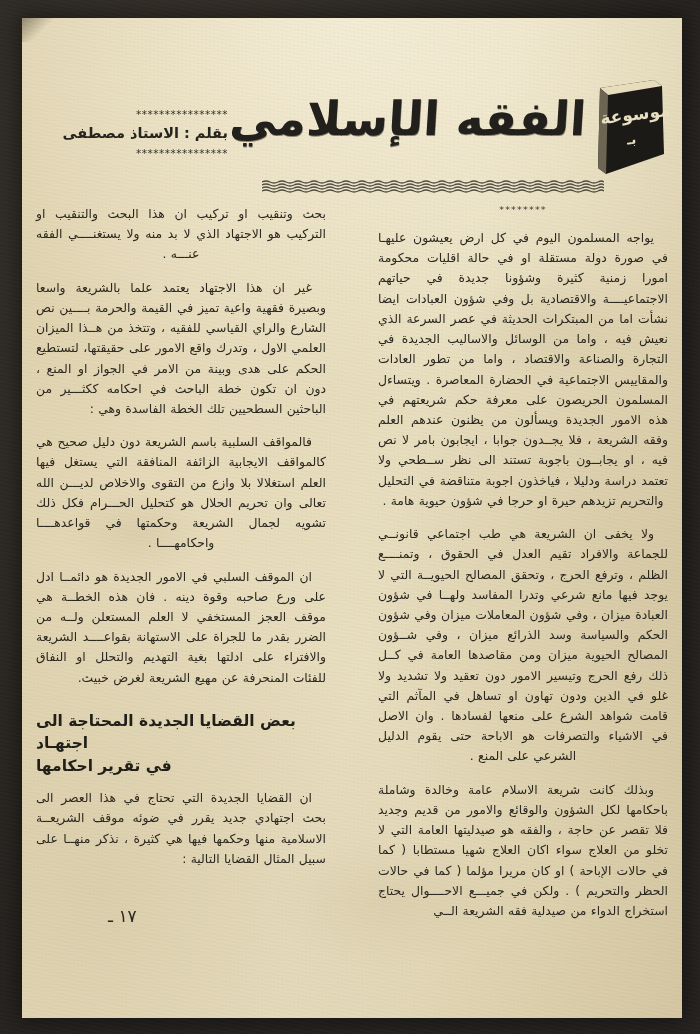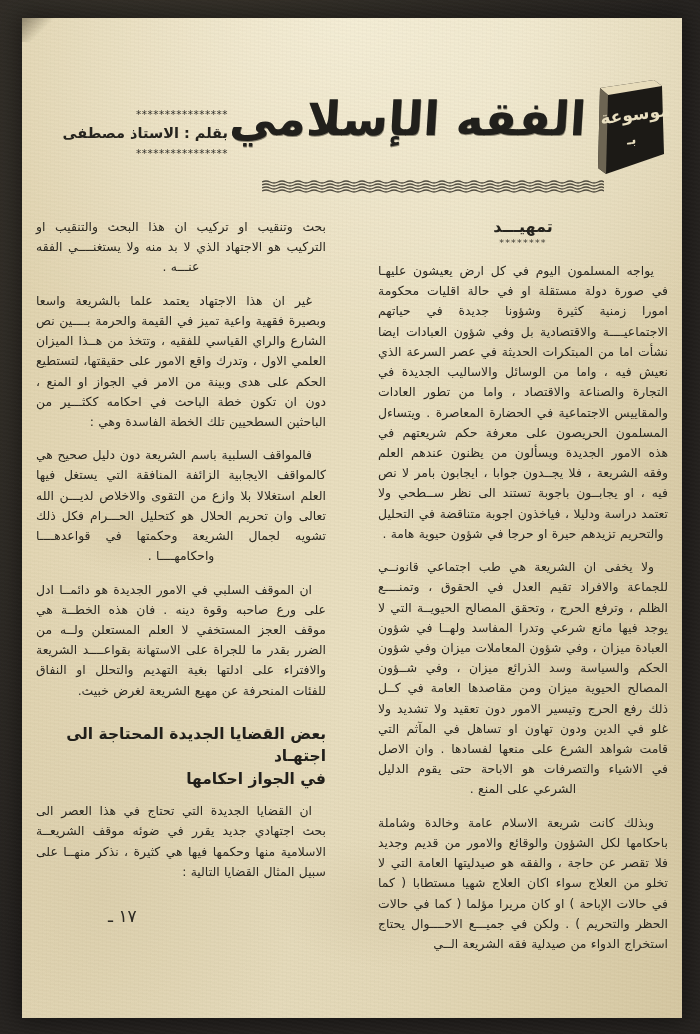--- a/index.html
+++ b/index.html
@@ -134,21 +134,20 @@
   .columns {
     position: absolute;
     left: 0; top: 186px;
     width: 660px; height: 760px;
   }
   .col {
     position: absolute;
     top: 0;
     width: 290px;
     height: 742px;
-    margin-top: 13px;
   }
   .col-right { right: 14px; }   
   .col-left  { left: 14px; }
 
   .sec-head {
     font-size: 16px;
     font-weight: 700;
     letter-spacing: 2px;
     color: #26241e;
     text-align: center;
@@ -177,21 +176,21 @@
     word-spacing: .4px;
   }
   p.para.last-center { text-align-last: center; }
   p.para.no-indent { text-indent: 0; }
 
   .subhead {
     margin: 22px 0 11px 0;
     font-size: 15.5px;
     font-weight: 700;
     line-height: 1.45;
-    text-align: right;
+    text-align: left;
     color: #211f1a;
     direction: rtl;
   }
   .subhead .l2 { display:block; }
 
   
   .folio {
     position: absolute;
     left: 86px; bottom: 92px;
     font-size: 17px;
@@ -245,37 +244,36 @@
         <div class="byline">
           <div class="stars">****************</div>
           <div class="byline-line">بقلم : الاستاذ مصطفى</div>
           <div class="stars">****************</div>
         </div>
       </div>
 
       <div class="columns">
 
         <div class="col col-right">
-          <div class="sec-head">تمهيـــد</div>
           <div class="sec-head-stars">********</div>
 
           <p class="para last-center">يواجه المسلمون اليوم في كل ارض يعيشون عليهـا في صورة دولة مستقلة او في حالة اقليات محكومة امورا زمنية كثيرة وشؤونا جديدة في حياتهم الاجتماعيــــة والاقتصادية بل وفي شؤون العبادات ايضا نشأت اما من المبتكرات الحديثة في عصر السرعة الذي نعيش فيه ، واما من الوسائل والاساليب الجديدة في التجارة والصناعة والاقتصاد ، واما من تطور العادات والمقاييس الاجتماعية في الحضارة المعاصرة . ويتساءل المسلمون الحريصون على معرفة حكم شريعتهم في هذه الامور الجديدة ويسألون من يظنون عندهم العلم وفقه الشريعة ، فلا يجــدون جوابا ، ايجابون بامر لا نص فيه ، او يجابــون باجوبة تستند الى نظر ســطحي ولا تعتمد دراسة ودليلا ، فياخذون اجوبة متناقضة في التحليل والتحريم تزيدهم حيرة او حرجا في شؤون حيوية هامة .</p>
           <p class="para last-center">ولا يخفى ان الشريعة هي طب اجتماعي قانونــي للجماعة والافراد تقيم العدل في الحقوق ، وتمنــــع الظلم ، وترفع الحرج ، وتحقق المصالح الحيويــة التي لا يوجد فيها مانع شرعي وتدرا المفاسد ولهــا في شؤون العبادة ميزان ، وفي شؤون المعاملات ميزان وفي شؤون الحكم والسياسة وسد الذرائع ميزان ، وفي شــؤون المصالح الحيوية ميزان ومن مقاصدها العامة في كــل ذلك رفع الحرج وتيسير الامور دون تعقيد ولا تشديد ولا غلو في الدين ودون تهاون او تساهل في المآثم التي قامت شواهد الشرع على منعها لفسادها . وان الاصل في الاشياء والتصرفات هو الاباحة حتى يقوم الدليل الشرعي على المنع .</p>
           <p class="para">وبذلك كانت شريعة الاسلام عامة وخالدة وشاملة باحكامها لكل الشؤون والوقائع والامور من قديم وجديد فلا تقصر عن حاجة ، والفقه هو صيدليتها العامة التي لا تخلو من العلاج سواء اكان العلاج شهيا مستطابا ( كما في حالات الإباحة ) او كان مريرا مؤلما ( كما في حالات الحظر والتحريم ) . ولكن في جميـــع الاحــــوال يحتاج استخراج الدواء من صيدلية فقه الشريعة الــي</p>
         </div>
 
         <div class="col col-left">
           <p class="para no-indent last-center">بحث وتنقيب او تركيب ان هذا البحث والتنقيب او التركيب هو الاجتهاد الذي لا بد منه ولا يستغنــــي الفقه عنـــه .</p>
           <p class="para">غير ان هذا الاجتهاد يعتمد علما بالشريعة واسعا وبصيرة فقهية واعية تميز في القيمة والحرمة بــــين نص الشارع والراي القياسي للفقيه ، وتتخذ من هــذا الميزان العلمي الاول ، وتدرك واقع الامور على حقيقتها، لتستطيع الحكم على هدى وبينة من الامر في الجواز او المنع ، دون ان تكون خطة الباحث في احكامه ككثـــير من الباحثين السطحيين تلك الخطة الفاسدة وهي :</p>
           <p class="para last-center">فالمواقف السلبية باسم الشريعة دون دليل صحيح هي كالمواقف الايجابية الزائفة المنافقة التي يستغل فيها العلم استغلالا بلا وازع من التقوى والاخلاص لديـــن الله تعالى وان تحريم الحلال هو كتحليل الحـــرام فكل ذلك تشويه لجمال الشريعة وحكمتها في قواعدهــــا واحكامهــــا .</p>
           <p class="para">ان الموقف السلبي في الامور الجديدة هو دائمــا ادل على ورع صاحبه وقوة دينه . فان هذه الخطــة هي موقف العجز المستخفي لا العلم المستعلن ولــه من الضرر بقدر ما للجراة على الاستهانة بقواعــــد الشريعة والافتراء على ادلتها بغية التهديم والتحلل او النفاق للفئات المنحرفة عن مهيع الشريعة لغرض خبيث.</p>
 
           <div class="subhead">
             <span class="l1">بعض القضايا الجديدة المحتاجة الى اجتهـاد</span>
-            <span class="l2">في الجواز احكامها</span>
+            <span class="l2">في تقرير احكامها</span>
           </div>
 
           <p class="para">ان القضايا الجديدة التي تحتاج في هذا العصر الى بحث اجتهادي جديد يقرر في ضوئه موقف الشريعــة الاسلامية منها وحكمها فيها هي كثيرة ، نذكر منهــا على سبيل المثال القضايا التالية :</p>
         </div>
       </div>
 
       <div class="folio">١٧ ـ</div>
 
     </div>
   </div>

